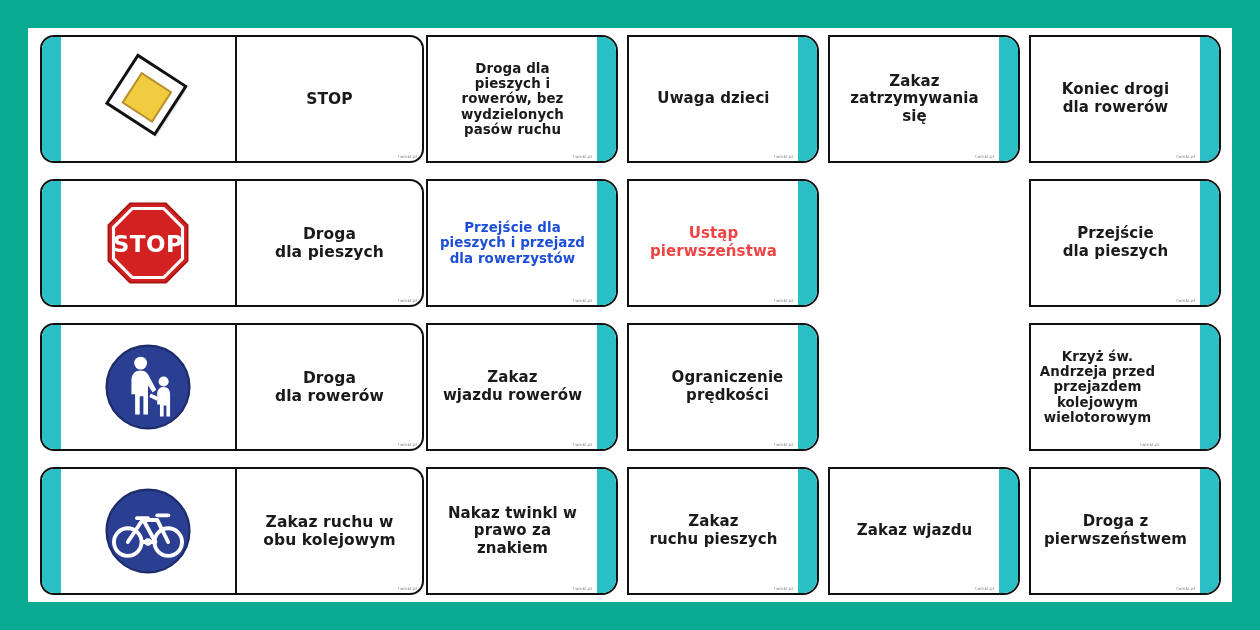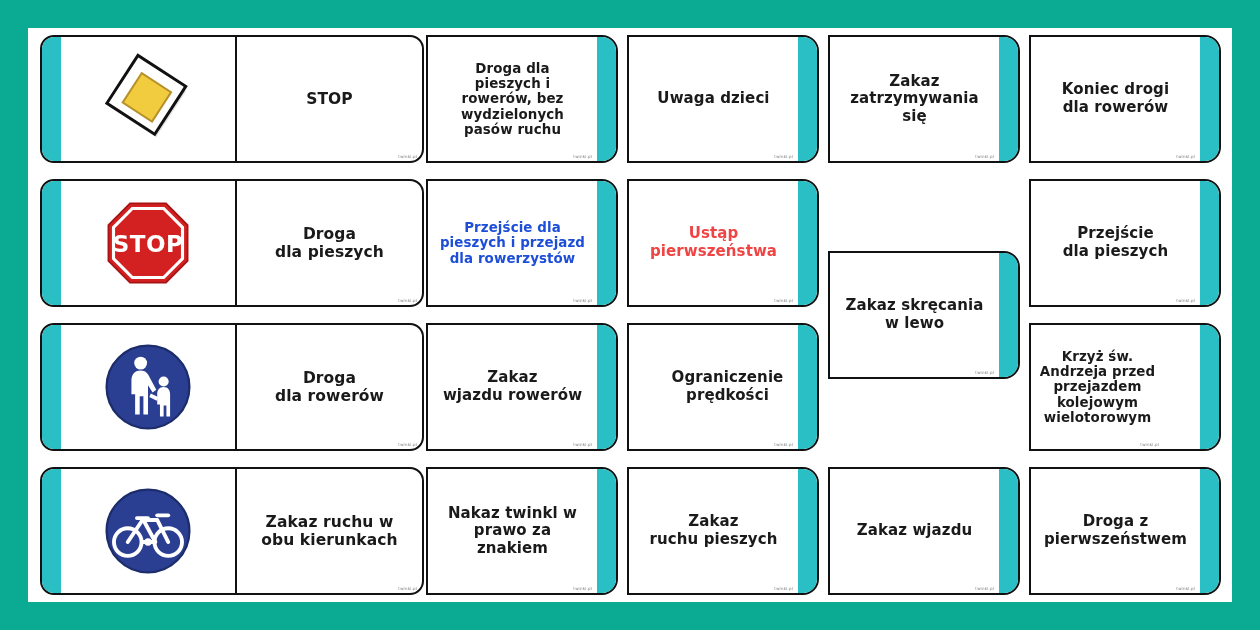--- a/index.html
+++ b/index.html
@@ -185,21 +185,21 @@
         <path d="M44 62 L58 62 L46 40"></path>
         <path d="M38 36 L50 36"></path>
         <path d="M60 33 L72 33"></path>
       </g>
       <circle cx="50" cy="62" r="4" fill="#ffffff"></circle>
     </svg>
                   </div>
                 </div>
                 <div class="label-cell">
                   <div class="label" style="color: rgb(26, 26, 26);">Zakaz ruchu w
-obu kierunkach</div>
+obu kolejowym</div>
                 </div>
                 <div class="wm">twinkl.pl</div>
               </div>
             </div>
           </div>
         </div>
         <div class="col col-narrow">
           <div class="col-inner">
             <div class="card" style="border-color: rgb(17, 17, 17);">
               <div class="strip" style="background: rgb(41, 191, 196);"></div>
@@ -300,30 +300,20 @@
 zatrzymywania
 się</div>
                 </div>
                 <div class="wm">twinkl.pl</div>
               </div>
             </div>
             <div class="card" style="border-color: rgb(17, 17, 17);">
               <div class="strip" style="background: rgb(41, 191, 196);"></div>
               <div class="body">
                 <div class="label-cell">
-                  <div class="label" style="color: rgb(26, 26, 26);">Zakaz skręcania
-w lewo</div>
-                </div>
-                <div class="wm">twinkl.pl</div>
-              </div>
-            </div>
-            <div class="card" style="border-color: rgb(17, 17, 17);">
-              <div class="strip" style="background: rgb(41, 191, 196);"></div>
-              <div class="body">
-                <div class="label-cell">
                   <div class="label" style="color: rgb(26, 26, 26);">Zakaz wjazdu</div>
                 </div>
                 <div class="wm">twinkl.pl</div>
               </div>
             </div>
           </div>
         </div>
         <div class="col col-narrow">
           <div class="col-inner">
             <div class="card" style="border-color: rgb(17, 17, 17);">

